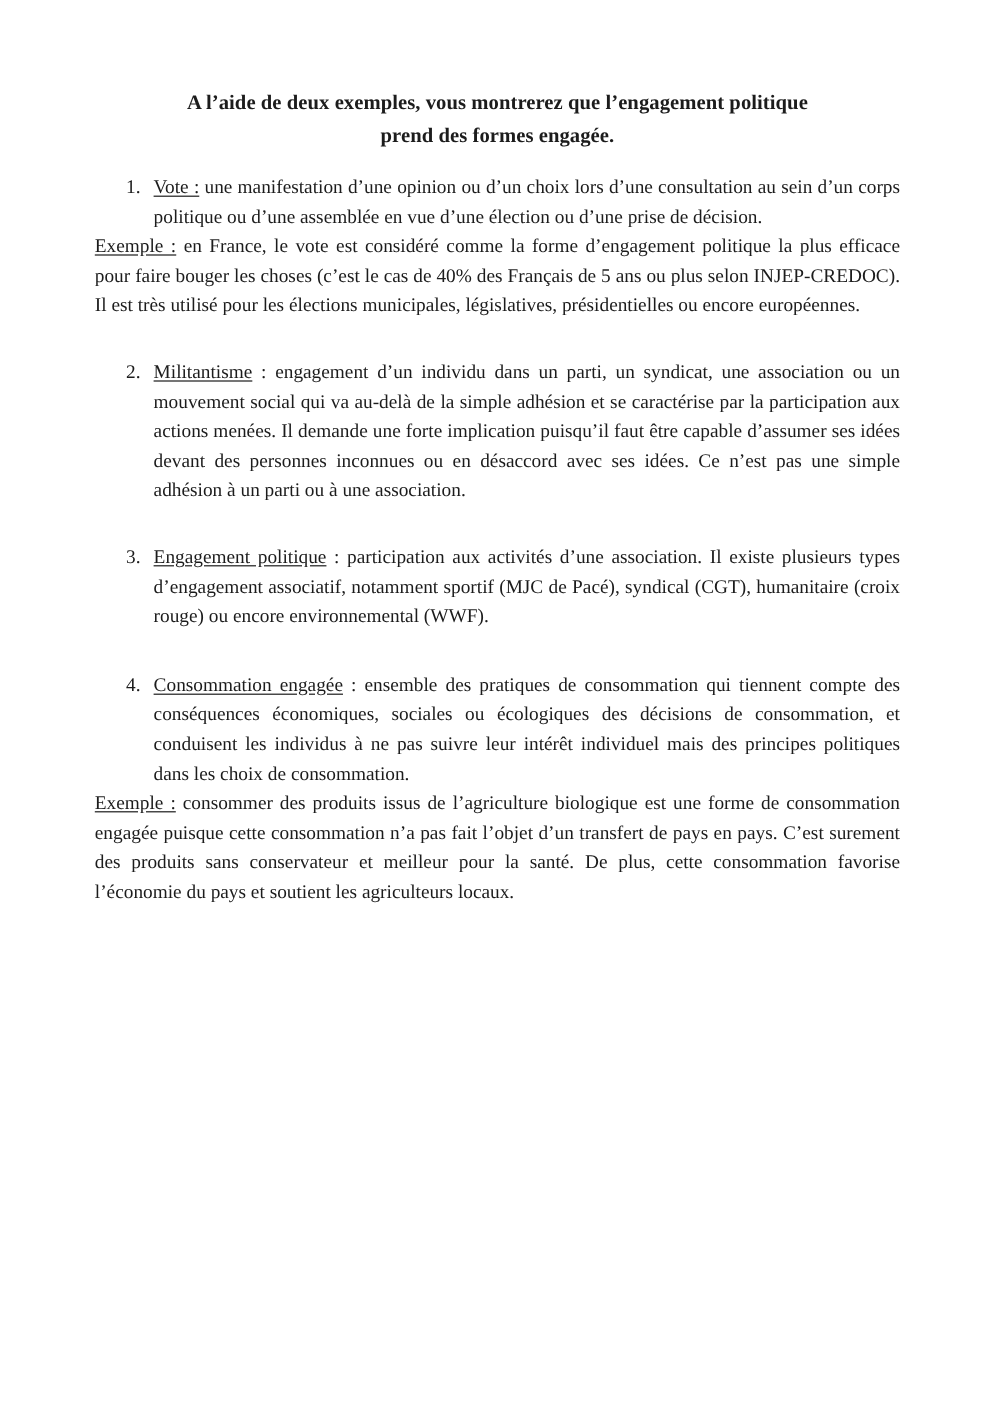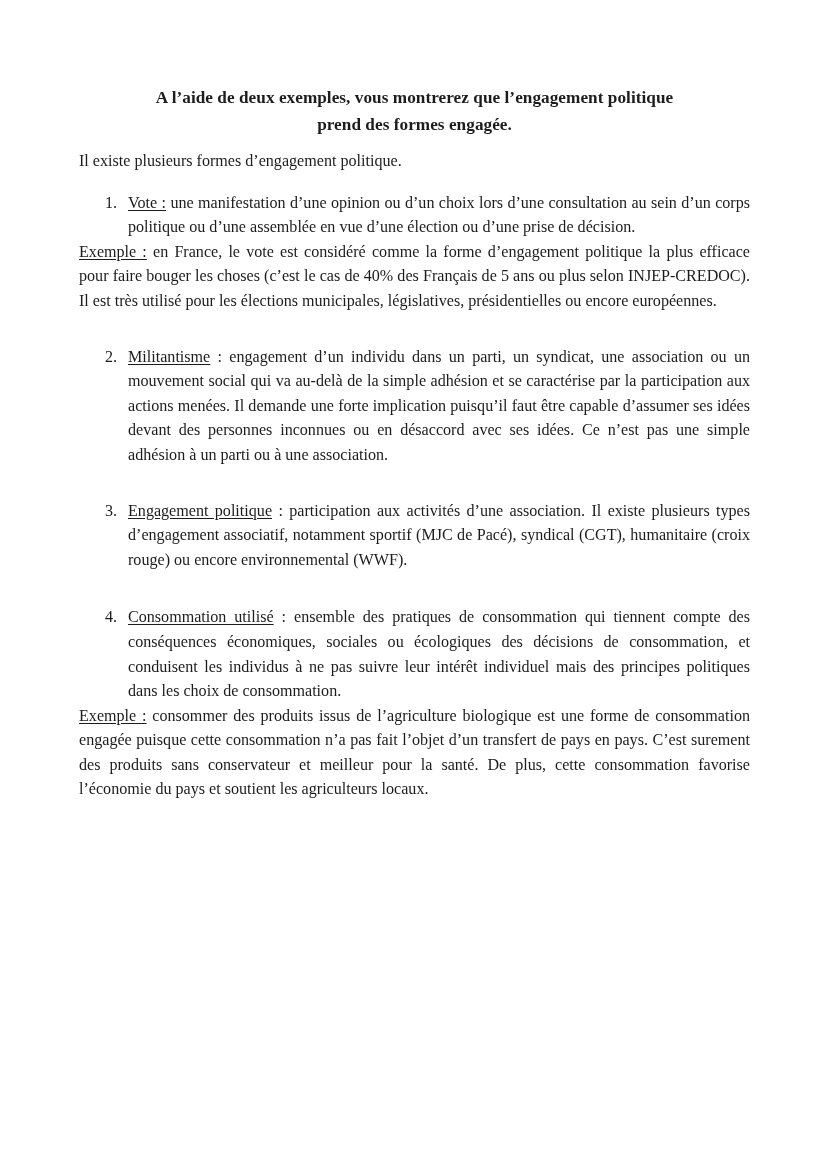--- a/index.html
+++ b/index.html
@@ -20,21 +20,21 @@
     width: 828px;
     height: 1171px;
     background: #ffffff;
     box-sizing: border-box;
     padding: 0;
     overflow: hidden;
   }
   .content {
     position: absolute;
     left: 79px;
-    top: 84px;
+    top: 72px;
     width: 671px;
     font-family: Liberation Serif, serif;
   }
 
   
   .doc-title {
     font-size: 17.2px;
     font-weight: bold;
     text-align: center;
     line-height: 27px;
@@ -108,21 +108,20 @@
 
 <div class="page">
   <div class="content">
 
     <h1 class="doc-title">
       <span class="tl">A l’aide de deux exemples, vous montrerez que l’engagement politique</span>
       <span class="tl">prend des formes engagée.</span>
     </h1>
 
 
-    <p class="body-par nojust">Il existe plusieurs formes d’engagement politique.</p>
 
     <div class="gap-intro"></div>
 
     <div class="form-block">
       <ol class="forms">
         <li>
           <span class="marker">1.</span><span class="u">Vote :</span><span></span><span> une manifestation d’une opinion ou d’un choix lors d’une consultation au sein d’un corps politique ou d’une assemblée en vue d’une élection ou d’une prise de décision.</span>
         </li>
       </ol>
       <p class="example"><span class="u">Exemple :</span><span> en France, le vote est considéré comme la forme d’engagement politique la plus efficace pour faire bouger les choses (c’est le cas de 40% des Français de 5 ans ou plus selon INJEP-CREDOC). Il est très utilisé pour les élections municipales, législatives, présidentielles ou encore européennes.</span></p>
@@ -146,20 +145,20 @@
           <span class="marker">3.</span><span class="u">Engagement politique</span><span> : </span><span>participation aux activités d’une association. Il existe plusieurs types d’engagement associatif, notamment sportif (MJC de Pacé), syndical (CGT), humanitaire (croix rouge) ou encore environnemental (WWF).</span>
         </li>
       </ol>
     </div>
 
     <div class="gap-between-wide"></div>
 
     <div class="form-block">
       <ol class="forms">
         <li>
-          <span class="marker">4.</span><span class="u">Consommation utilisé</span><span> : </span><span>ensemble des pratiques de consommation qui tiennent compte des conséquences économiques, sociales ou écologiques des décisions de consommation, et conduisent les individus à ne pas suivre leur intérêt individuel mais des principes politiques dans les choix de consommation.</span>
+          <span class="marker">4.</span><span class="u">Consommation engagée</span><span> : </span><span>ensemble des pratiques de consommation qui tiennent compte des conséquences économiques, sociales ou écologiques des décisions de consommation, et conduisent les individus à ne pas suivre leur intérêt individuel mais des principes politiques dans les choix de consommation.</span>
         </li>
       </ol>
       <p class="example"><span class="u">Exemple :</span><span> consommer des produits issus de l’agriculture biologique est une forme de consommation engagée puisque cette consommation n’a pas fait l’objet d’un transfert de pays en pays. C’est surement des produits sans conservateur et meilleur pour la santé. De plus, cette consommation favorise l’économie du pays et soutient les agriculteurs locaux.</span></p>
     </div>
 
   </div>
 </div>
 
 </body></html>

